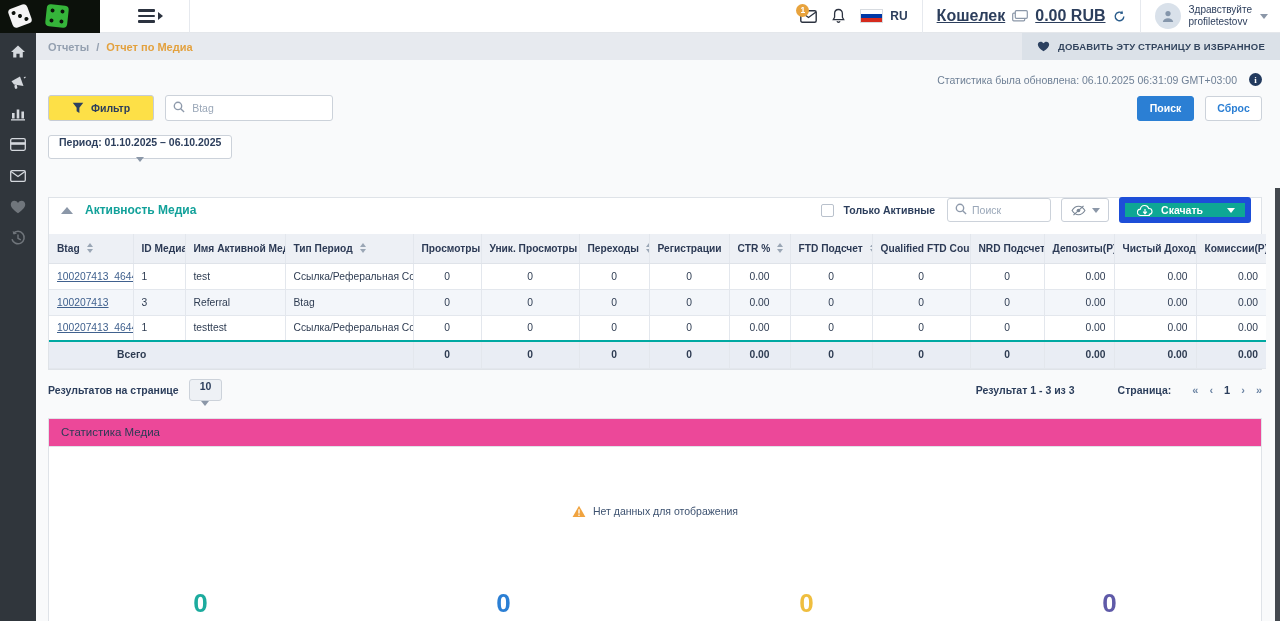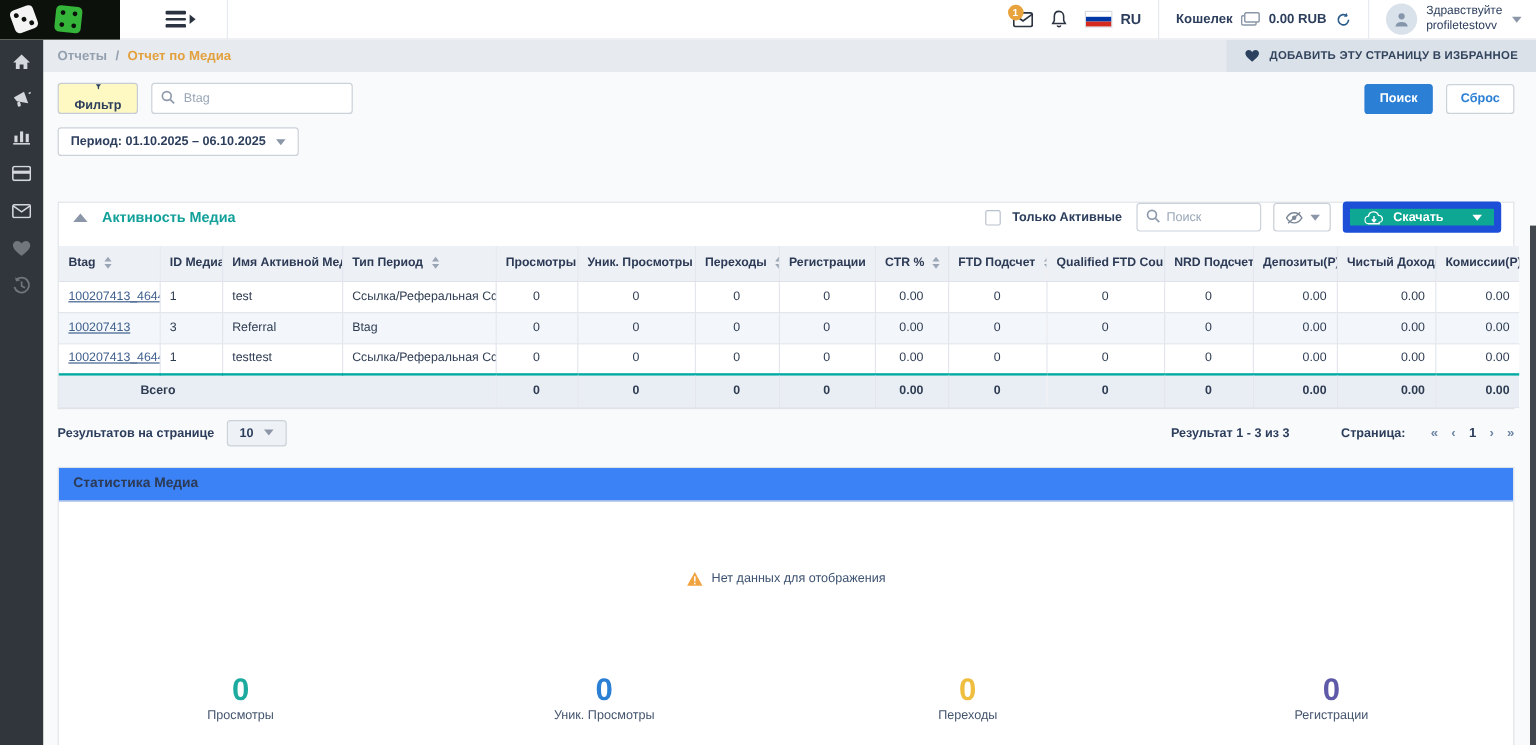--- a/index.html
+++ b/index.html
@@ -21,21 +21,21 @@
   .hamburger .tri { width:0; height:0; border-top:4px solid transparent; border-bottom:4px solid transparent; border-left:5px solid #2c3340; }
   .topbar .vdiv { width:1px; height:33px; background:#e6e9ee; }
   .hb-div { margin-left:26px; }
   .topbar-right { margin-left:auto; display:flex; align-items:center; height:33px; }
   .icon-btn { position:relative; margin-right:14px; cursor:pointer; display:flex; align-items:center; }
   .badge { position:absolute; top:-6px; left:-4px; min-width:13px; height:13px; border-radius:50%;
     background:#e8a33d; color:#fff; font-size:8.5px; font-weight:bold; display:flex; align-items:center; justify-content:center; }
   .flag { width:23px; height:14px; border:1px solid #d7dbe0; margin-right:7px; display:flex; flex-direction:column; }
   .flag i { flex:1; } .flag .w{background:#fff;} .flag .b{background:#0039a6;} .flag .r{background:#d52b1e;}
   .lang { font-size:12px; font-weight:bold; color:#2c3e5c; margin-right:14px; }
-  .wallet { display:flex; align-items:center; gap:7px; padding:0 14px; font-size:11px; font-weight:bold; color:#2c3e5c; }
+  .wallet { display:flex; align-items:center; gap:7px; padding:0 14px; font-size:16px; font-weight:bold; color:#2c3e5c;text-decoration:underline; }
   .userbox { display:flex; align-items:center; gap:8px; padding:0 12px 0 14px; cursor:pointer; }
   .avatar { width:26px; height:26px; border-radius:50%; background:#d9e1ea; display:flex; align-items:center; justify-content:center; }
   .greeting { font-size:10px; color:#2c3e5c; line-height:1.25; }
   .caret { width:0; height:0; border-left:4px solid transparent; border-right:4px solid transparent; border-top:5px solid #8b97a8; }
 
   
   .sidebar { position:absolute; top:33px; left:0; bottom:0; width:36px; background:#30363c;
     display:flex; flex-direction:column; align-items:center; padding-top:10px; gap:14px; z-index:4; }
   .side-ic { width:17px; height:17px; display:flex; align-items:center; justify-content:center; cursor:pointer; }
   .side-ic svg { display:block; }
@@ -54,34 +54,34 @@
   
   .main { position:absolute; top:60px; left:36px; right:0; bottom:0; padding:0 18px 0 12px; }
   .updated-row { margin-top:13px; display:flex; justify-content:flex-end; align-items:center; gap:12px;
     font-size:10.5px; color:#6f8096; }
   .info-ic { width:13px; height:13px; border-radius:50%; background:#223a5e; color:#fff; font-size:9px;
     font-weight:bold; display:flex; align-items:center; justify-content:center; font-family:"Liberation Serif",serif; cursor:pointer; }
 
   .filter-row { margin-top:9px; display:flex; align-items:center; }
   .btn { border-radius:3px; font-size:10.5px; font-weight:bold; cursor:pointer; display:inline-flex;
     align-items:center; justify-content:center; }
-  .filter-btn { height:26px; padding:0 13px; gap:7px; background:#fef9c3; border:1px solid #c6ccd6; color:#2c3e5c;flex-direction:column; }
+  .filter-btn { height:26px; padding:0 23px; gap:7px; background:#fde047; border:1px solid #c6ccd6; color:#2c3e5c; }
   .search-wrap { position:relative; margin-left:11px; }
   .search-wrap svg { position:absolute; left:8px; top:6px; }
   .text-input { height:26px; border:1px solid #ccd2da; border-radius:3px; background:#fff;
     font-family:"Liberation Sans",sans-serif; font-size:10.5px; color:#2c3e5c; padding:0 8px 0 26px; outline:none; }
   .text-input::placeholder { color:#9aa7b8; }
   .btag-input { width:168px; }
   .filter-row .spacer { flex:1; }
   .search-btn { height:25px; width:57px; background:#2b7fd4; border:1px solid #2b7fd4; color:#fff; }
   .reset-btn { height:25px; width:57px; background:#fff; border:1px solid #ccd2da; color:#2b7fd4; margin-left:11px; }
 
   .period-row { margin-top:11px; }
   .select-box { display:inline-flex; align-items:center; gap:9px; height:24px; padding:0 10px;
-    background:#fff; border:1px solid #ccd2da; border-radius:3px; font-size:10.5px; font-weight:bold; color:#2c3e5c; cursor:pointer; }
+    background:#fff; border:1px solid #ccd2da; border-radius:3px; font-size:10.5px; font-weight:bold; color:#2c3e5c; cursor:pointer;flex-direction:column; }
 
   
   .card { background:#fff; border:1px solid #dfe3e8; }
   .activity-card { margin-top:38px; }
   .card-head { height:36px; display:flex; align-items:center; padding:0 10px 12px 12px; }
   .collapse-tri { width:0; height:0; border-left:6px solid transparent; border-right:6px solid transparent;
     border-bottom:7px solid #8b97a8; margin-right:12px; cursor:pointer; }
   .card-title { color:#12a19a; font-size:12px; font-weight:bold; }
   .head-controls { margin-left:auto; display:flex; align-items:center; gap:10px; }
   .checkbox { width:13px; height:13px; border:1px solid #b9c1cc; border-radius:2px; background:#fff; cursor:pointer; }
@@ -112,22 +112,22 @@
   .pagination-row { margin-top:9px; display:flex; align-items:center; font-size:10.5px; font-weight:bold; color:#2c3e5c; }
   .perpage-select { margin-left:10px; background:#eef1f5; height:22px; }
   .pag-right { margin-left:auto; display:flex; align-items:center; gap:21px; }
   .pag-right .lbl { margin-left:22px; }
   .pager { display:flex; align-items:center; gap:11px; color:#6c84a3; font-size:11px; }
   .pager span { cursor:pointer; }
   .pager .cur { color:#2c3e5c; }
 
   
   .stats-card { margin-top:17px; height:260px; overflow:hidden; }
-  .stats-head { height:28px; background:#3b82f6; border-bottom:1px solid #dfe3e9; display:flex;
-    align-items:center; padding-left:12px; font-size:11.5px; font-weight:bold; color:#2c3a55; }
+  .stats-head { height:28px; background:#ec4899; border-bottom:1px solid #dfe3e9; display:flex;
+    align-items:center; padding-left:12px; font-size:11.5px; font-weight:normal; color:#2c3a55; }
   .no-data { margin-top:58px; display:flex; align-items:center; justify-content:center; gap:7px;
     font-size:10.5px; color:#3d5270; }
   .summary { margin-top:72px; display:flex; }
   .sum-item { flex:1; text-align:center; }
   .sum-value { font-size:26px; font-weight:600; line-height:1; }
   .sum-label { font-size:10.5px; color:#44556e; margin-top:3px; }
 
   .edge-strip { position:absolute; right:0; top:188px; bottom:0; width:5px; background:#43484e; z-index:9; }
 </style>
 </head>
@@ -267,20 +267,24 @@
     <div class="fav-block">
       <svg width="13" height="11" viewBox="0 0 16 14">
         <path d="M8 13.2 C3 9.5 0.8 7 0.8 4.4 C0.8 2.3 2.4 0.8 4.4 0.8 C5.8 0.8 7.2 1.6 8 2.9 C8.8 1.6 10.2 0.8 11.6 0.8 C13.6 0.8 15.2 2.3 15.2 4.4 C15.2 7 13 9.5 8 13.2 Z" fill="#2c4160"></path>
       </svg>
       <span>ДОБАВИТЬ ЭТУ СТРАНИЦУ В ИЗБРАННОЕ</span>
     </div>
   </div>
 
   <main class="main">
 
+    <div class="updated-row">
+      <span>Статистика была обновлена: 06.10.2025 06:31:09 GMT+03:00</span>
+      <span class="info-ic">i</span>
+    </div>
 
     <div class="filter-row">
       <button class="btn filter-btn">
         <svg width="12" height="12" viewBox="0 0 13 13">
           <path d="M0.8 0.8 H12.2 L8 6.2 V12 L5 10 V6.2 Z" fill="#2c4160"></path>
         </svg>
         <span>Фильтр</span>
       </button>
       <span class="search-wrap">
         <svg width="12" height="12" viewBox="0 0 13 13">

